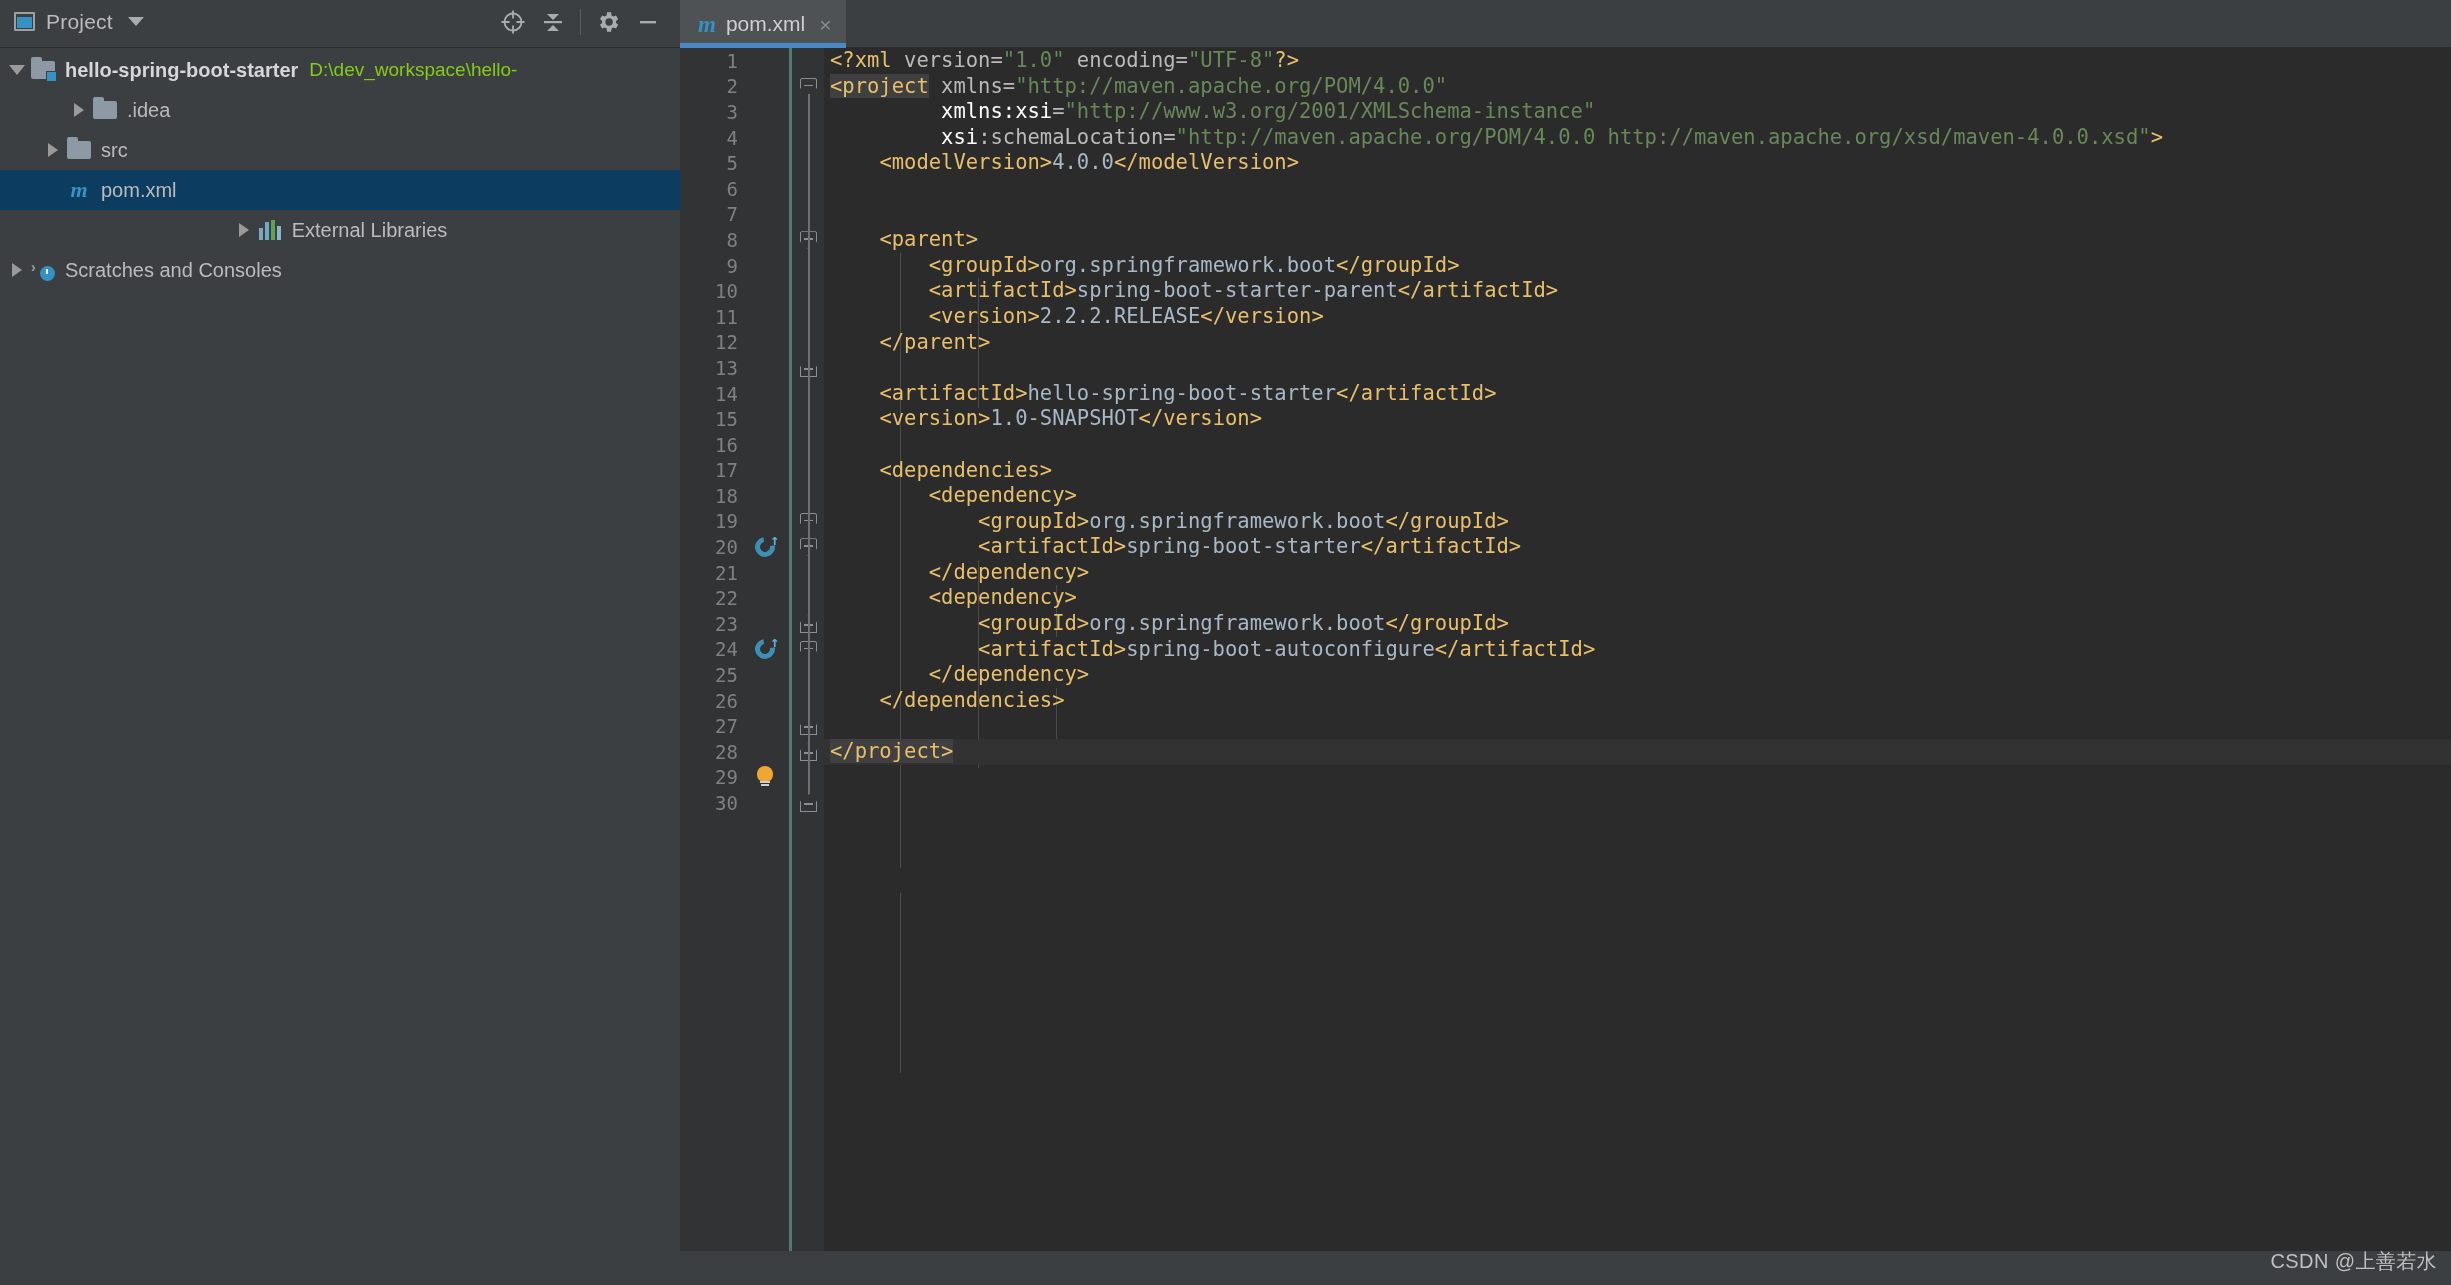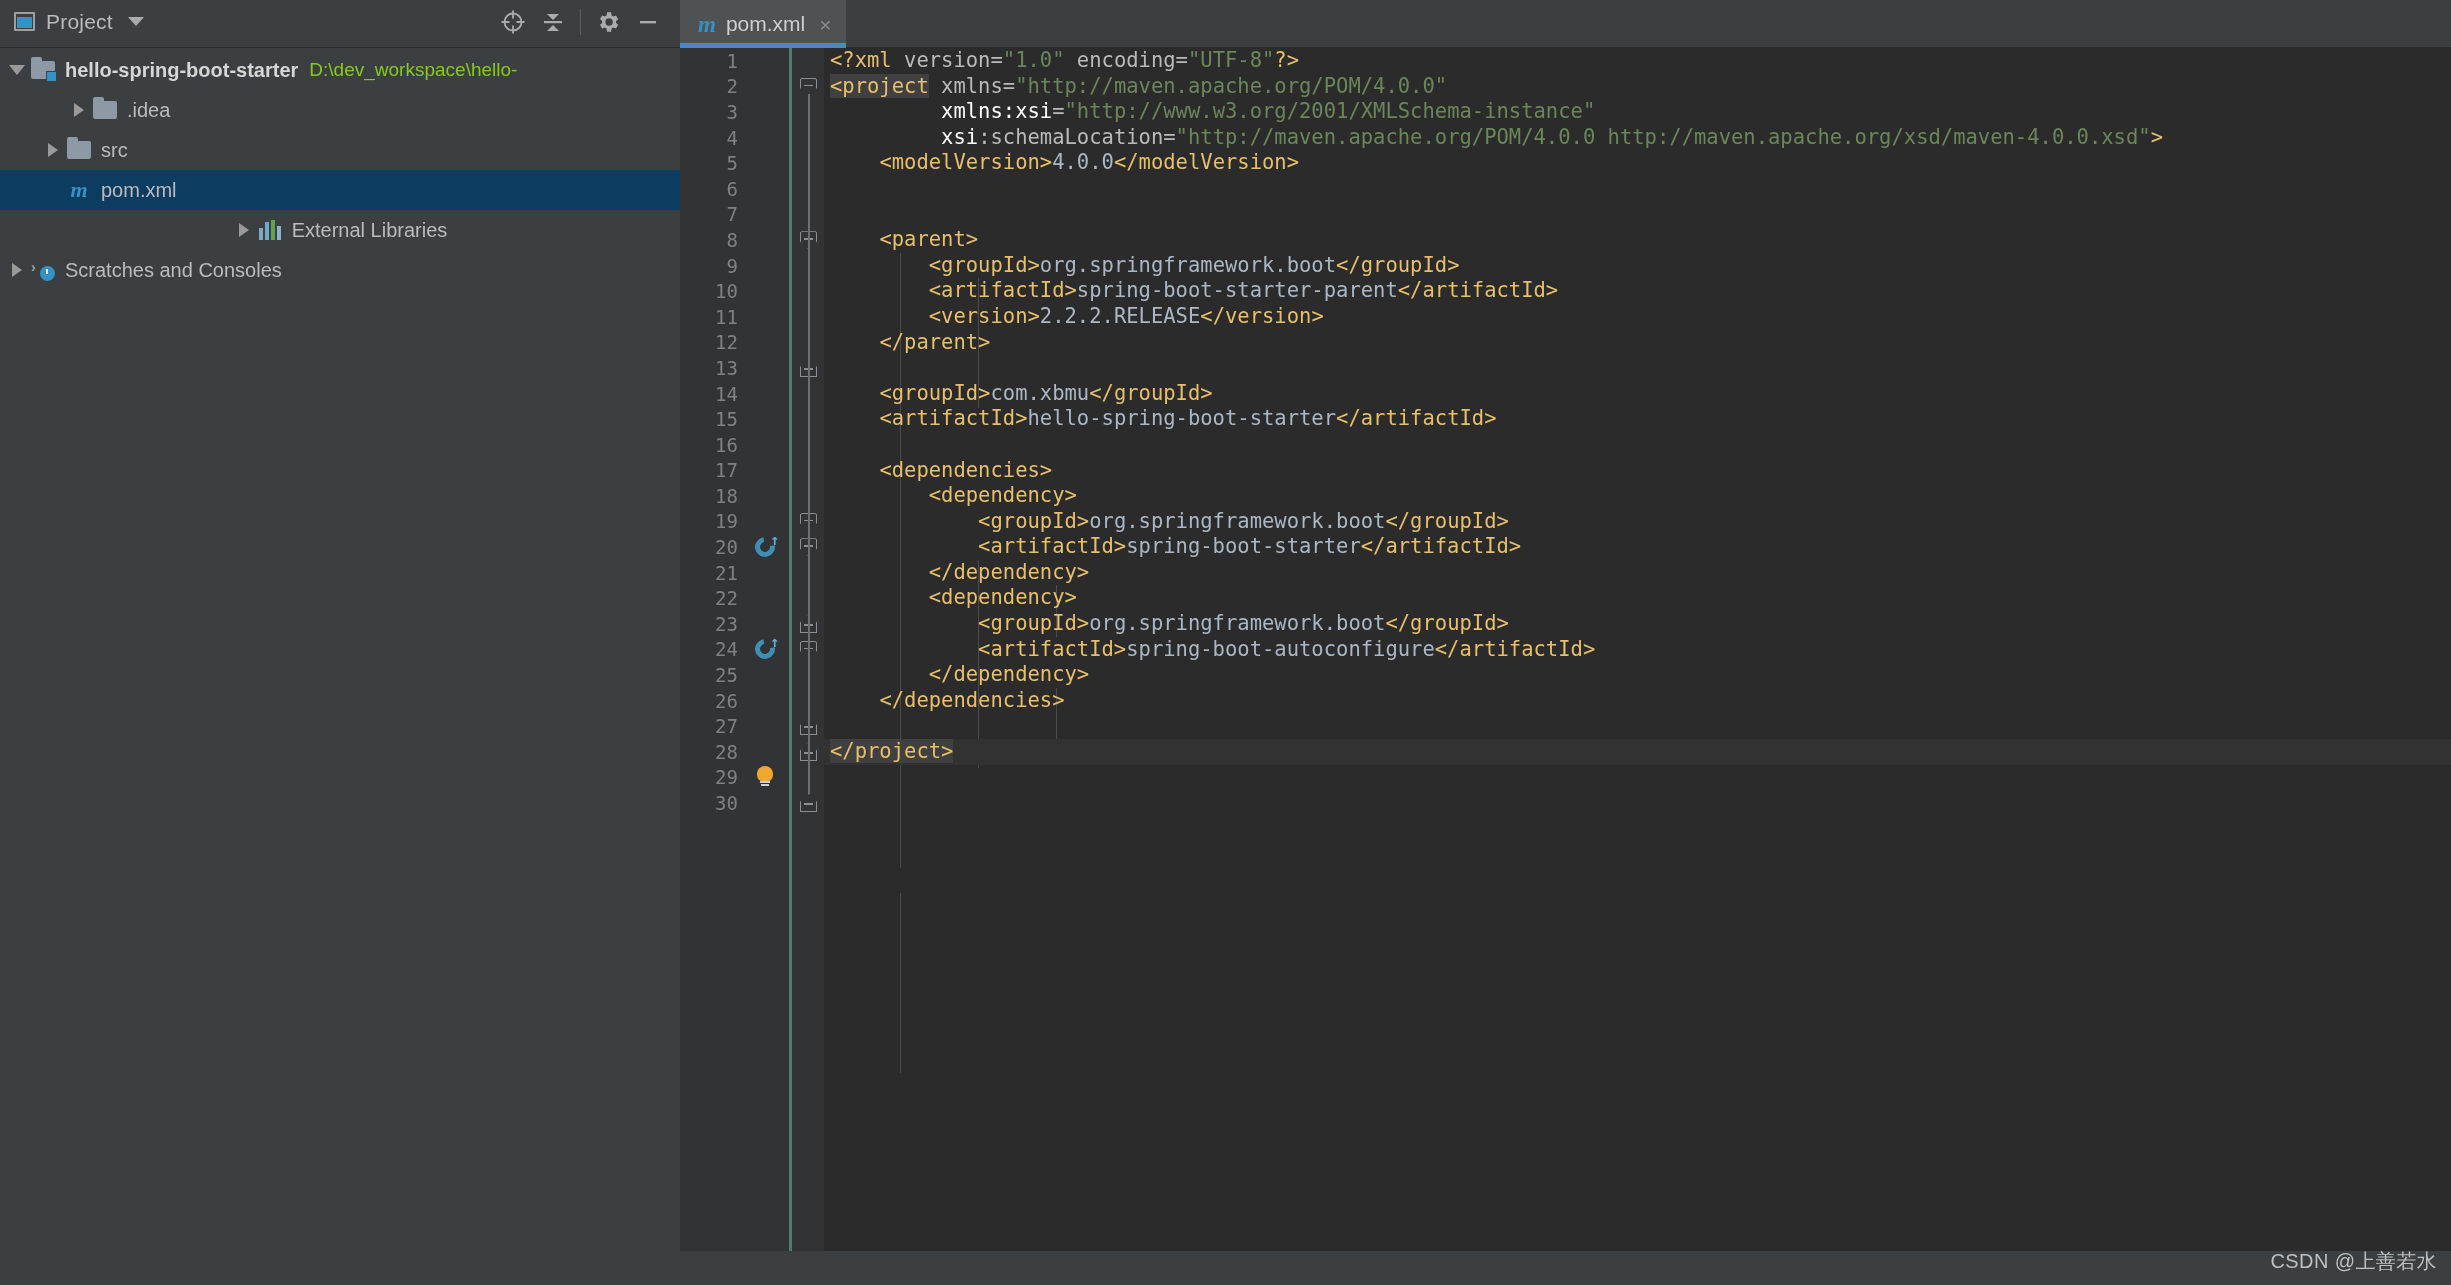--- a/index.html
+++ b/index.html
@@ -501,22 +501,22 @@
           <div class="cline">         <span class="ns">xsi</span><span class="at">:schemaLocation=</span><span class="st">"http://maven.apache.org/POM/4.0.0 http://maven.apache.org/xsd/maven-4.0.0.xsd"</span><span class="tg">&gt;</span></div>
           <div class="cline">    <span class="tg">&lt;modelVersion&gt;</span><span class="tx">4.0.0</span><span class="tg">&lt;/modelVersion&gt;</span></div>
           <div class="cline"></div>
           <div class="cline"></div>
           <div class="cline">    <span class="tg">&lt;parent&gt;</span></div>
           <div class="cline">        <span class="tg">&lt;groupId&gt;</span><span class="tx">org.springframework.boot</span><span class="tg">&lt;/groupId&gt;</span></div>
           <div class="cline">        <span class="tg">&lt;artifactId&gt;</span><span class="tx">spring-boot-starter-parent</span><span class="tg">&lt;/artifactId&gt;</span></div>
           <div class="cline">        <span class="tg">&lt;version&gt;</span><span class="tx">2.2.2.RELEASE</span><span class="tg">&lt;/version&gt;</span></div>
           <div class="cline">    <span class="tg">&lt;/parent&gt;</span></div>
           <div class="cline"></div>
-          <div class="cline">    <span class="tg">&lt;groupId&gt;</span><span class="tx">com.xbmu</span><span class="tg">&lt;/groupId&gt;</span></div>
           <div class="cline">    <span class="tg">&lt;artifactId&gt;</span><span class="tx">hello-spring-boot-starter</span><span class="tg">&lt;/artifactId&gt;</span></div>
+          <div class="cline">    <span class="tg">&lt;version&gt;</span><span class="tx">1.0-SNAPSHOT</span><span class="tg">&lt;/version&gt;</span></div>
           <div class="cline"></div>
           <div class="cline">    <span class="tg">&lt;dependencies&gt;</span></div>
           <div class="cline">        <span class="tg">&lt;dependency&gt;</span></div>
           <div class="cline">            <span class="tg">&lt;groupId&gt;</span><span class="tx">org.springframework.boot</span><span class="tg">&lt;/groupId&gt;</span></div>
           <div class="cline">            <span class="tg">&lt;artifactId&gt;</span><span class="tx">spring-boot-starter</span><span class="tg">&lt;/artifactId&gt;</span></div>
           <div class="cline">        <span class="tg">&lt;/dependency&gt;</span></div>
           <div class="cline">        <span class="tg">&lt;dependency&gt;</span></div>
           <div class="cline">            <span class="tg">&lt;groupId&gt;</span><span class="tx">org.springframework.boot</span><span class="tg">&lt;/groupId&gt;</span></div>
           <div class="cline">            <span class="tg">&lt;artifactId&gt;</span><span class="tx">spring-boot-autoconfigure</span><span class="tg">&lt;/artifactId&gt;</span></div>
           <div class="cline">        <span class="tg">&lt;/dependency&gt;</span></div>

